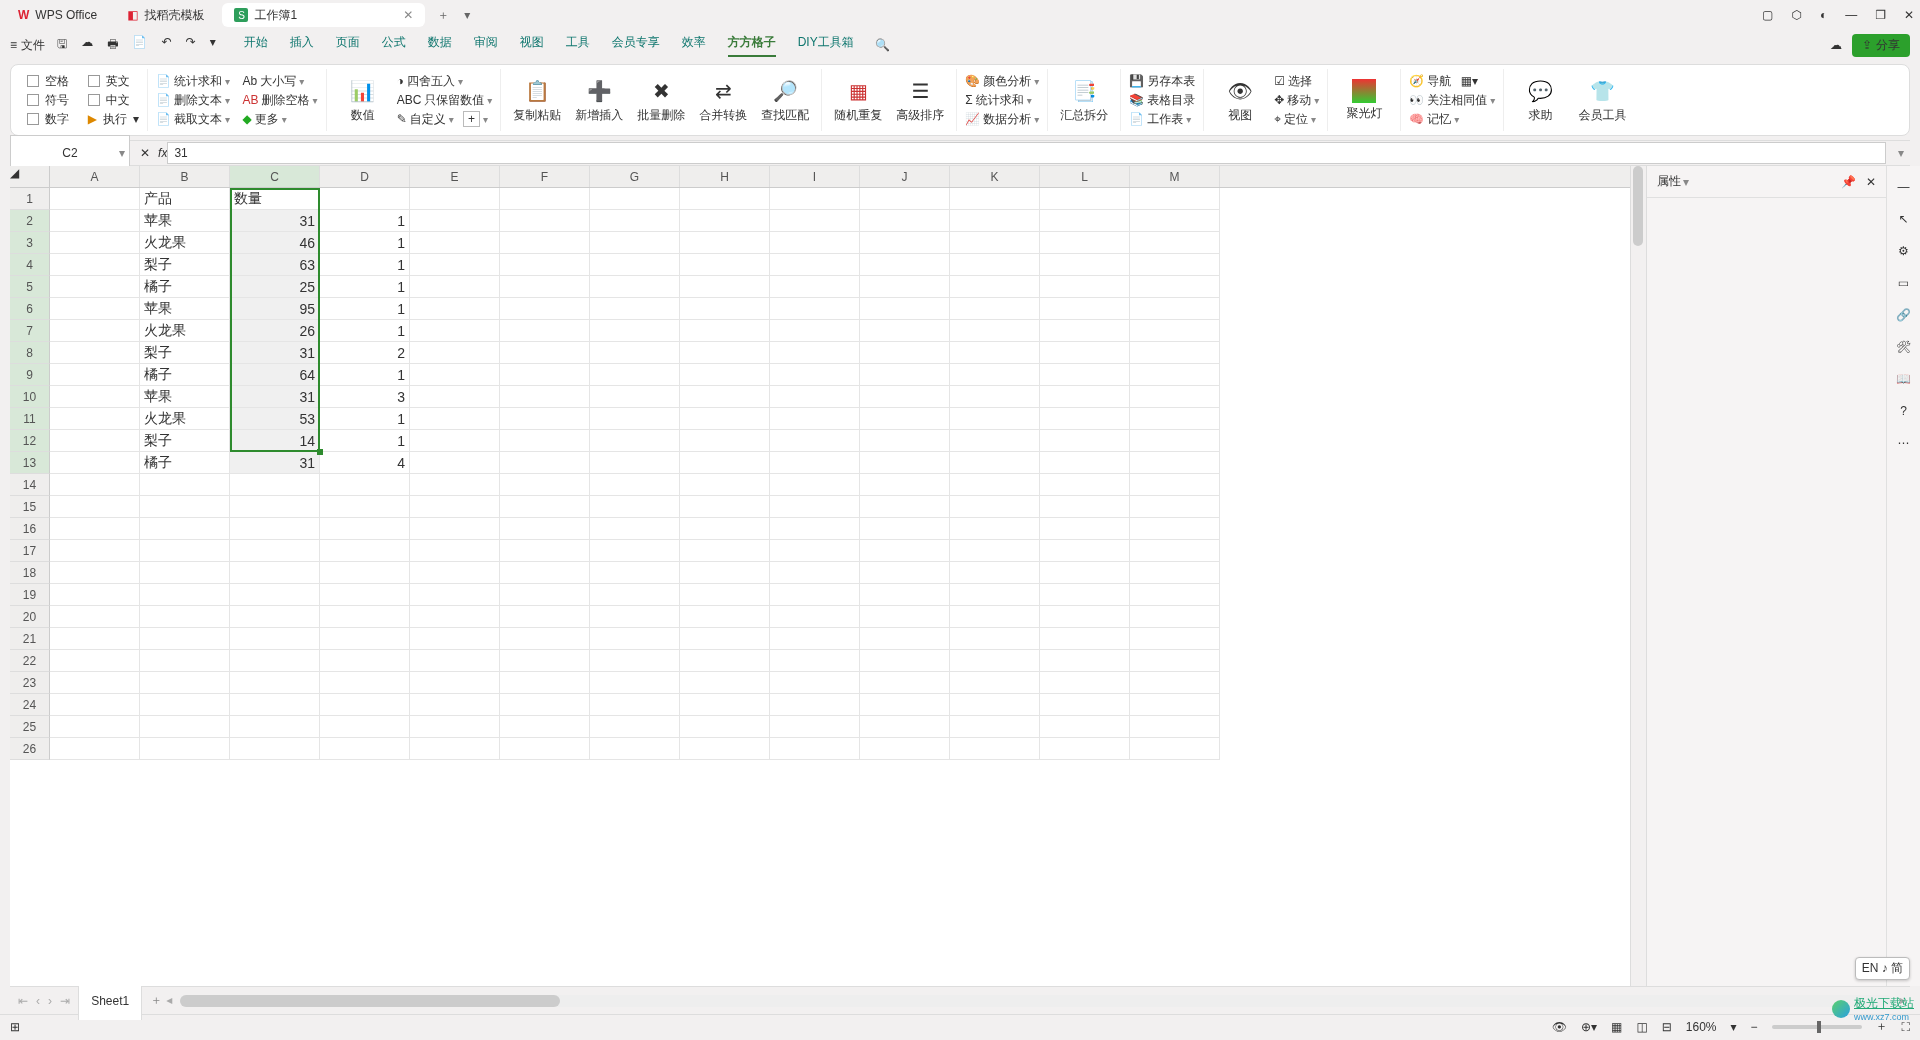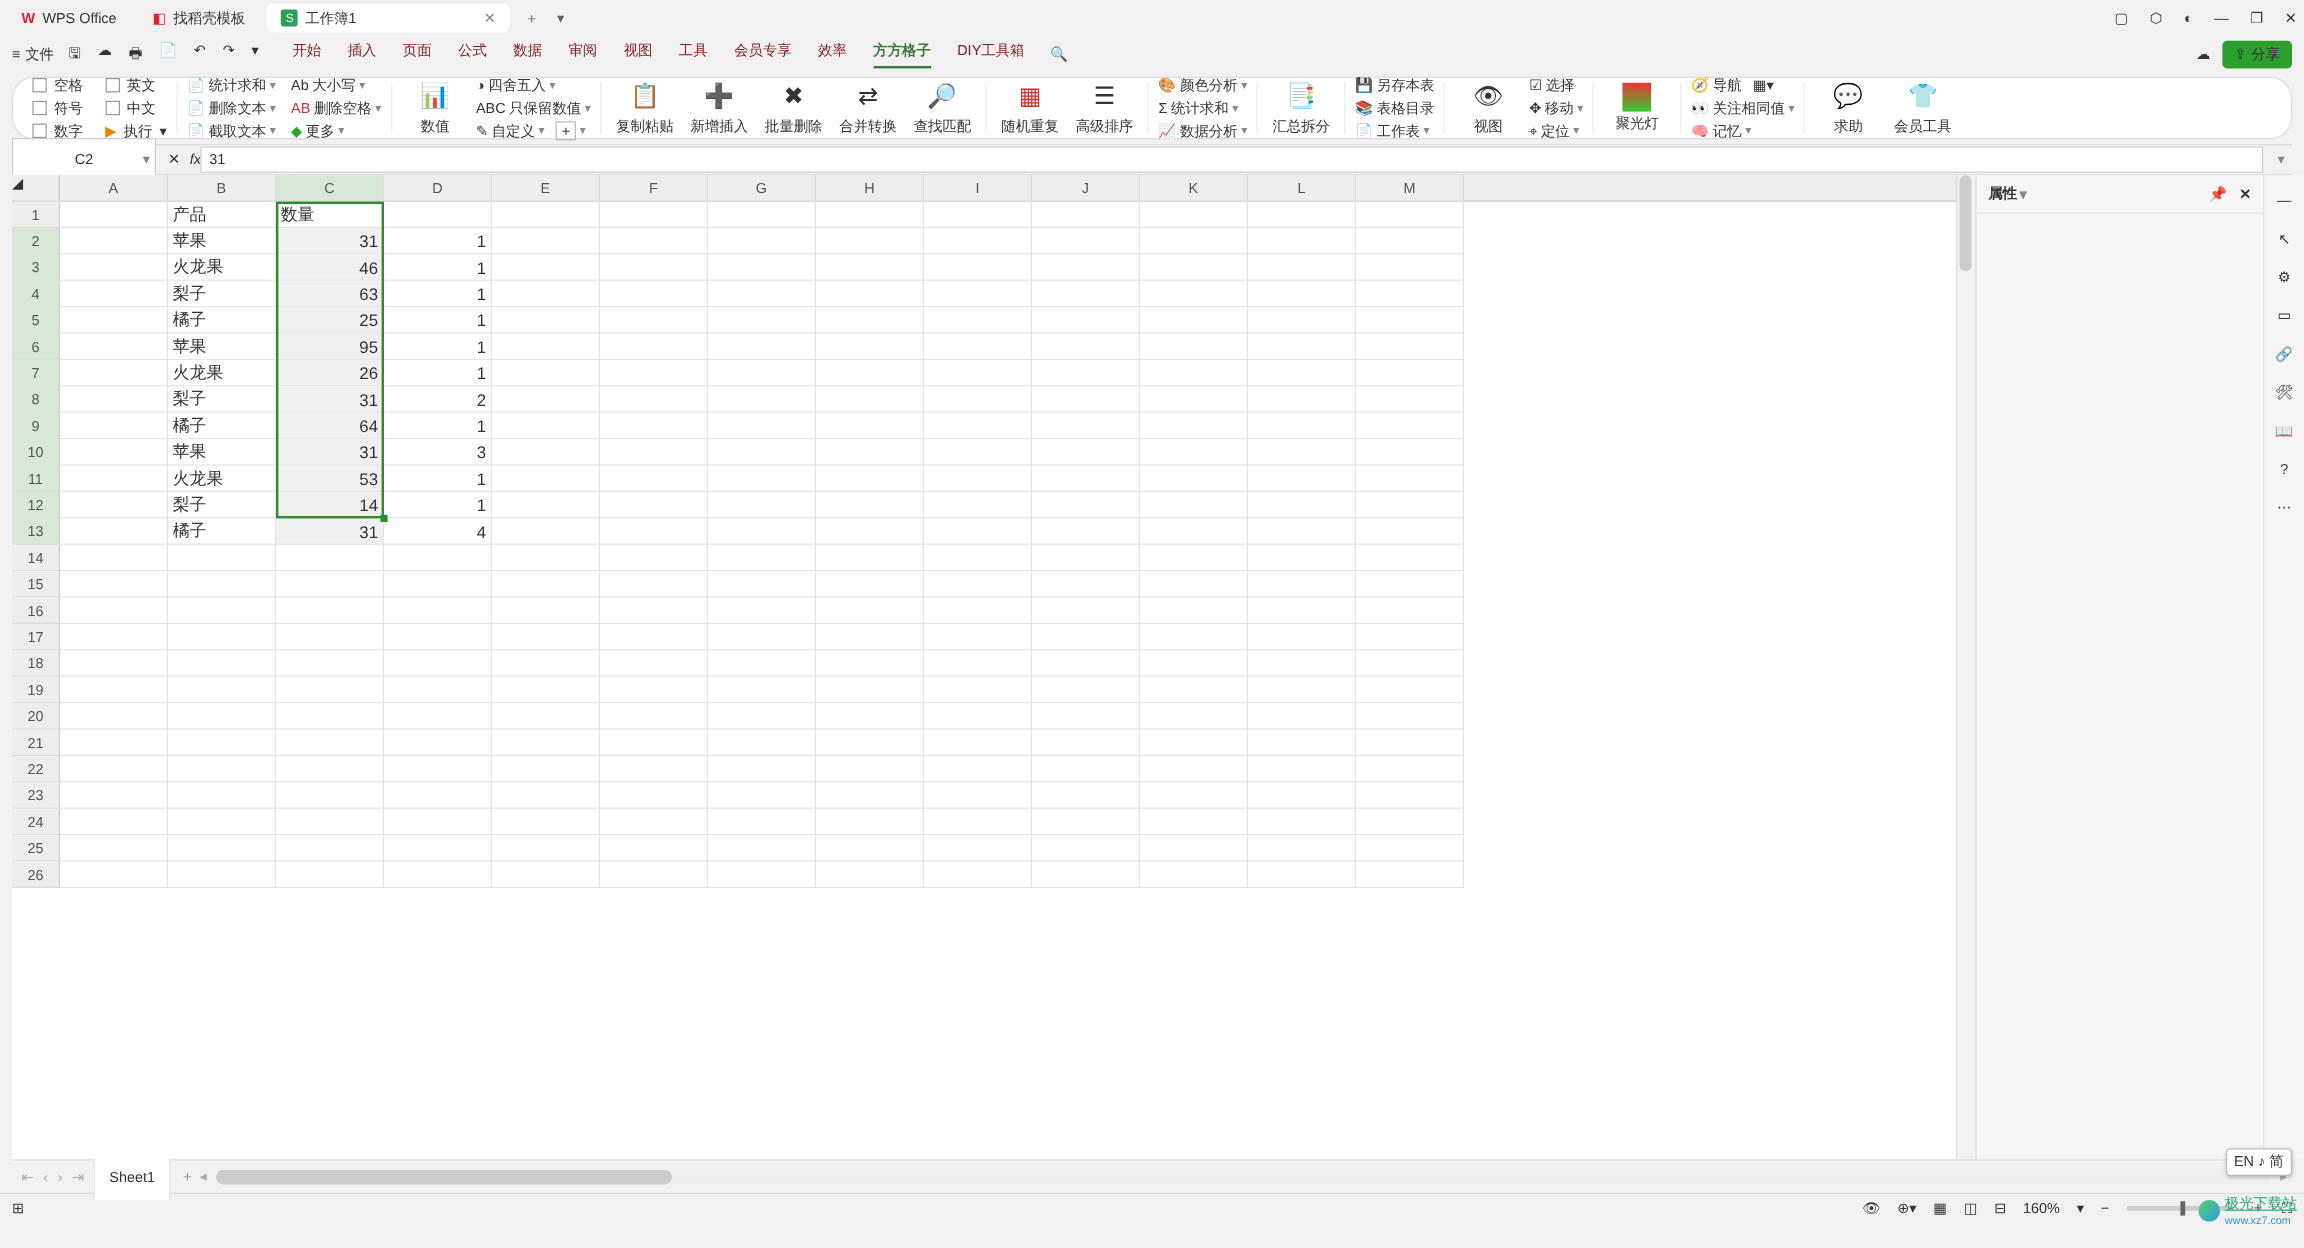--- a/index.html
+++ b/index.html
@@ -7,25 +7,25 @@
 .titlebar{height:30px;display:flex;align-items:center;background:#f2f0f0;padding:0 6px;}
 .tab{display:flex;align-items:center;height:24px;padding:0 12px;border-radius:6px;margin-right:6px;gap:6px;}
 .tab.active{background:#fff;}
 .tab .close{width:10px;color:#888;}
 .tab-add{width:24px;height:24px;display:flex;align-items:center;justify-content:center;color:#666;border-radius:4px;}
 .win-controls{margin-left:auto;display:flex;gap:18px;align-items:center;color:#555;}
 .menubar{height:30px;display:flex;align-items:center;padding:0 10px;gap:4px;background:#f2f0f0;}
 .menubar .file{display:flex;align-items:center;gap:4px;}
 .menubar .qat{display:flex;gap:14px;margin-left:8px;color:#555;}
 .menubar .tabs{display:flex;gap:22px;margin-left:24px;}
-.menubar .mtab{color:#7f1d1d;cursor:pointer;}
+.menubar .mtab{color:#0f766e;cursor:pointer;}
 .menubar .mtab.active{color:#3a7b3a;font-weight:bold;border-bottom:2px solid #3a7b3a;padding-bottom:4px;}
 .menubar .right{margin-left:auto;display:flex;align-items:center;gap:10px;}
 .share-btn{background:#2ca02c;color:#fff;padding:3px 10px;border-radius:4px;display:flex;align-items:center;gap:4px;}
-.ribbon{background:#fff;border:1px solid #ddd;border-radius:18px;margin:4px 10px;height:52px;display:flex;align-items:stretch;padding:4px 8px;text-align:center;}
+.ribbon{background:#fff;border:1px solid #ddd;border-radius:8px;margin:4px 10px;height:72px;display:flex;align-items:stretch;padding:4px 8px;text-align:center;}
 .rgroup{display:flex;flex-direction:column;justify-content:center;gap:2px;padding:0 8px;border-right:1px solid #eee;}
 .rgroup:last-child{border-right:none;}
 .rrow{display:flex;align-items:center;gap:6px;white-space:nowrap;}
 .rrow .chk{width:12px;height:12px;border:1px solid #999;display:inline-block;}
 .rbtn{display:flex;align-items:center;gap:3px;color:#444;}
 .rbtn .dd{font-size:10px;color:#888;}
 .bigbtn{display:flex;flex-direction:column;align-items:center;justify-content:center;width:56px;gap:2px;}
 .bigbtn .ico{width:28px;height:28px;display:flex;align-items:center;justify-content:center;font-size:20px;}
 .formula-bar{height:26px;display:flex;align-items:center;background:#f2f0f0;border-top:1px solid #ddd;border-bottom:1px solid #ddd;margin:0 10px;}
 .namebox{width:120px;height:37px;background:#fff;border:1px solid #ccc;display:flex;align-items:center;justify-content:center;position:relative;margin-right:10px;}
@@ -43,21 +43,21 @@
 .rh{width:40px;border-right:1px solid #ccc;border-bottom:1px solid #ddd;display:flex;align-items:center;justify-content:center;background:#efeeed;color:#555;}
 .rh.sel{background:#d8e8d8;}
 .cell{width:90px;border-right:1px solid #e5e5e5;border-bottom:1px solid #e5e5e5;display:flex;align-items:center;padding:0 4px;font-size:14px;}
 .cell.r{justify-content:flex-end;}
 .cell.selcol{background:#f0f0f0;}
 .selbox{position:absolute;border:2px solid #2e8b2e;pointer-events:none;}
 .selhandle{position:absolute;width:6px;height:6px;background:#2e8b2e;pointer-events:none;}
 .vscroll{width:16px;background:#f2f0f0;border-left:1px solid #ddd;position:relative;}
 .vthumb{position:absolute;top:0;left:2px;width:10px;height:80px;background:#ccc;border-radius:5px;}
 .right-panel{width:240px;background:#f6f4f4;border-left:1px solid #ddd;display:flex;flex-direction:column;}
-.rp-head{height:32px;display:flex;align-items:center;padding:0 10px;border-bottom:1px solid #e0e0e0;font-weight:bold;}
+.rp-head{height:32px;display:flex;align-items:center;padding:0 10px;border-bottom:1px solid #e0e0e0;}
 .rp-head .sp{margin-left:auto;display:flex;gap:10px;color:#888;}
 .side-icons{width:34px;background:#f6f4f4;border-left:1px solid #e0e0e0;display:flex;flex-direction:column;align-items:center;gap:18px;padding-top:14px;color:#777;}
 .sheet-tabs{height:28px;display:flex;align-items:center;background:#f2f0f0;border-top:1px solid #ddd;padding:0 8px;gap:8px;margin:0 10px;}
 .sheet-tabs .nav{color:#aaa;}
 .sheet-tab{background:#fff;padding:12px 12px;border-radius:4px 4px 0 0;border:1px solid #ddd;border-bottom:none;}
 .hscroll-track{flex:1;height:12px;background:#eee;border-radius:6px;margin:0 10px;position:relative;}
 .hscroll-thumb{position:absolute;left:0;width:380px;height:12px;background:#ccc;border-radius:6px;}
 .statusbar{height:24px;display:flex;align-items:center;background:#f2f0f0;border-top:1px solid #ddd;padding:0 10px;gap:14px;}
 .statusbar .sp{margin-left:auto;display:flex;align-items:center;gap:14px;color:#666;}
 .zoom-slider{width:90px;height:4px;background:#ccc;position:relative;border-radius:2px;}

